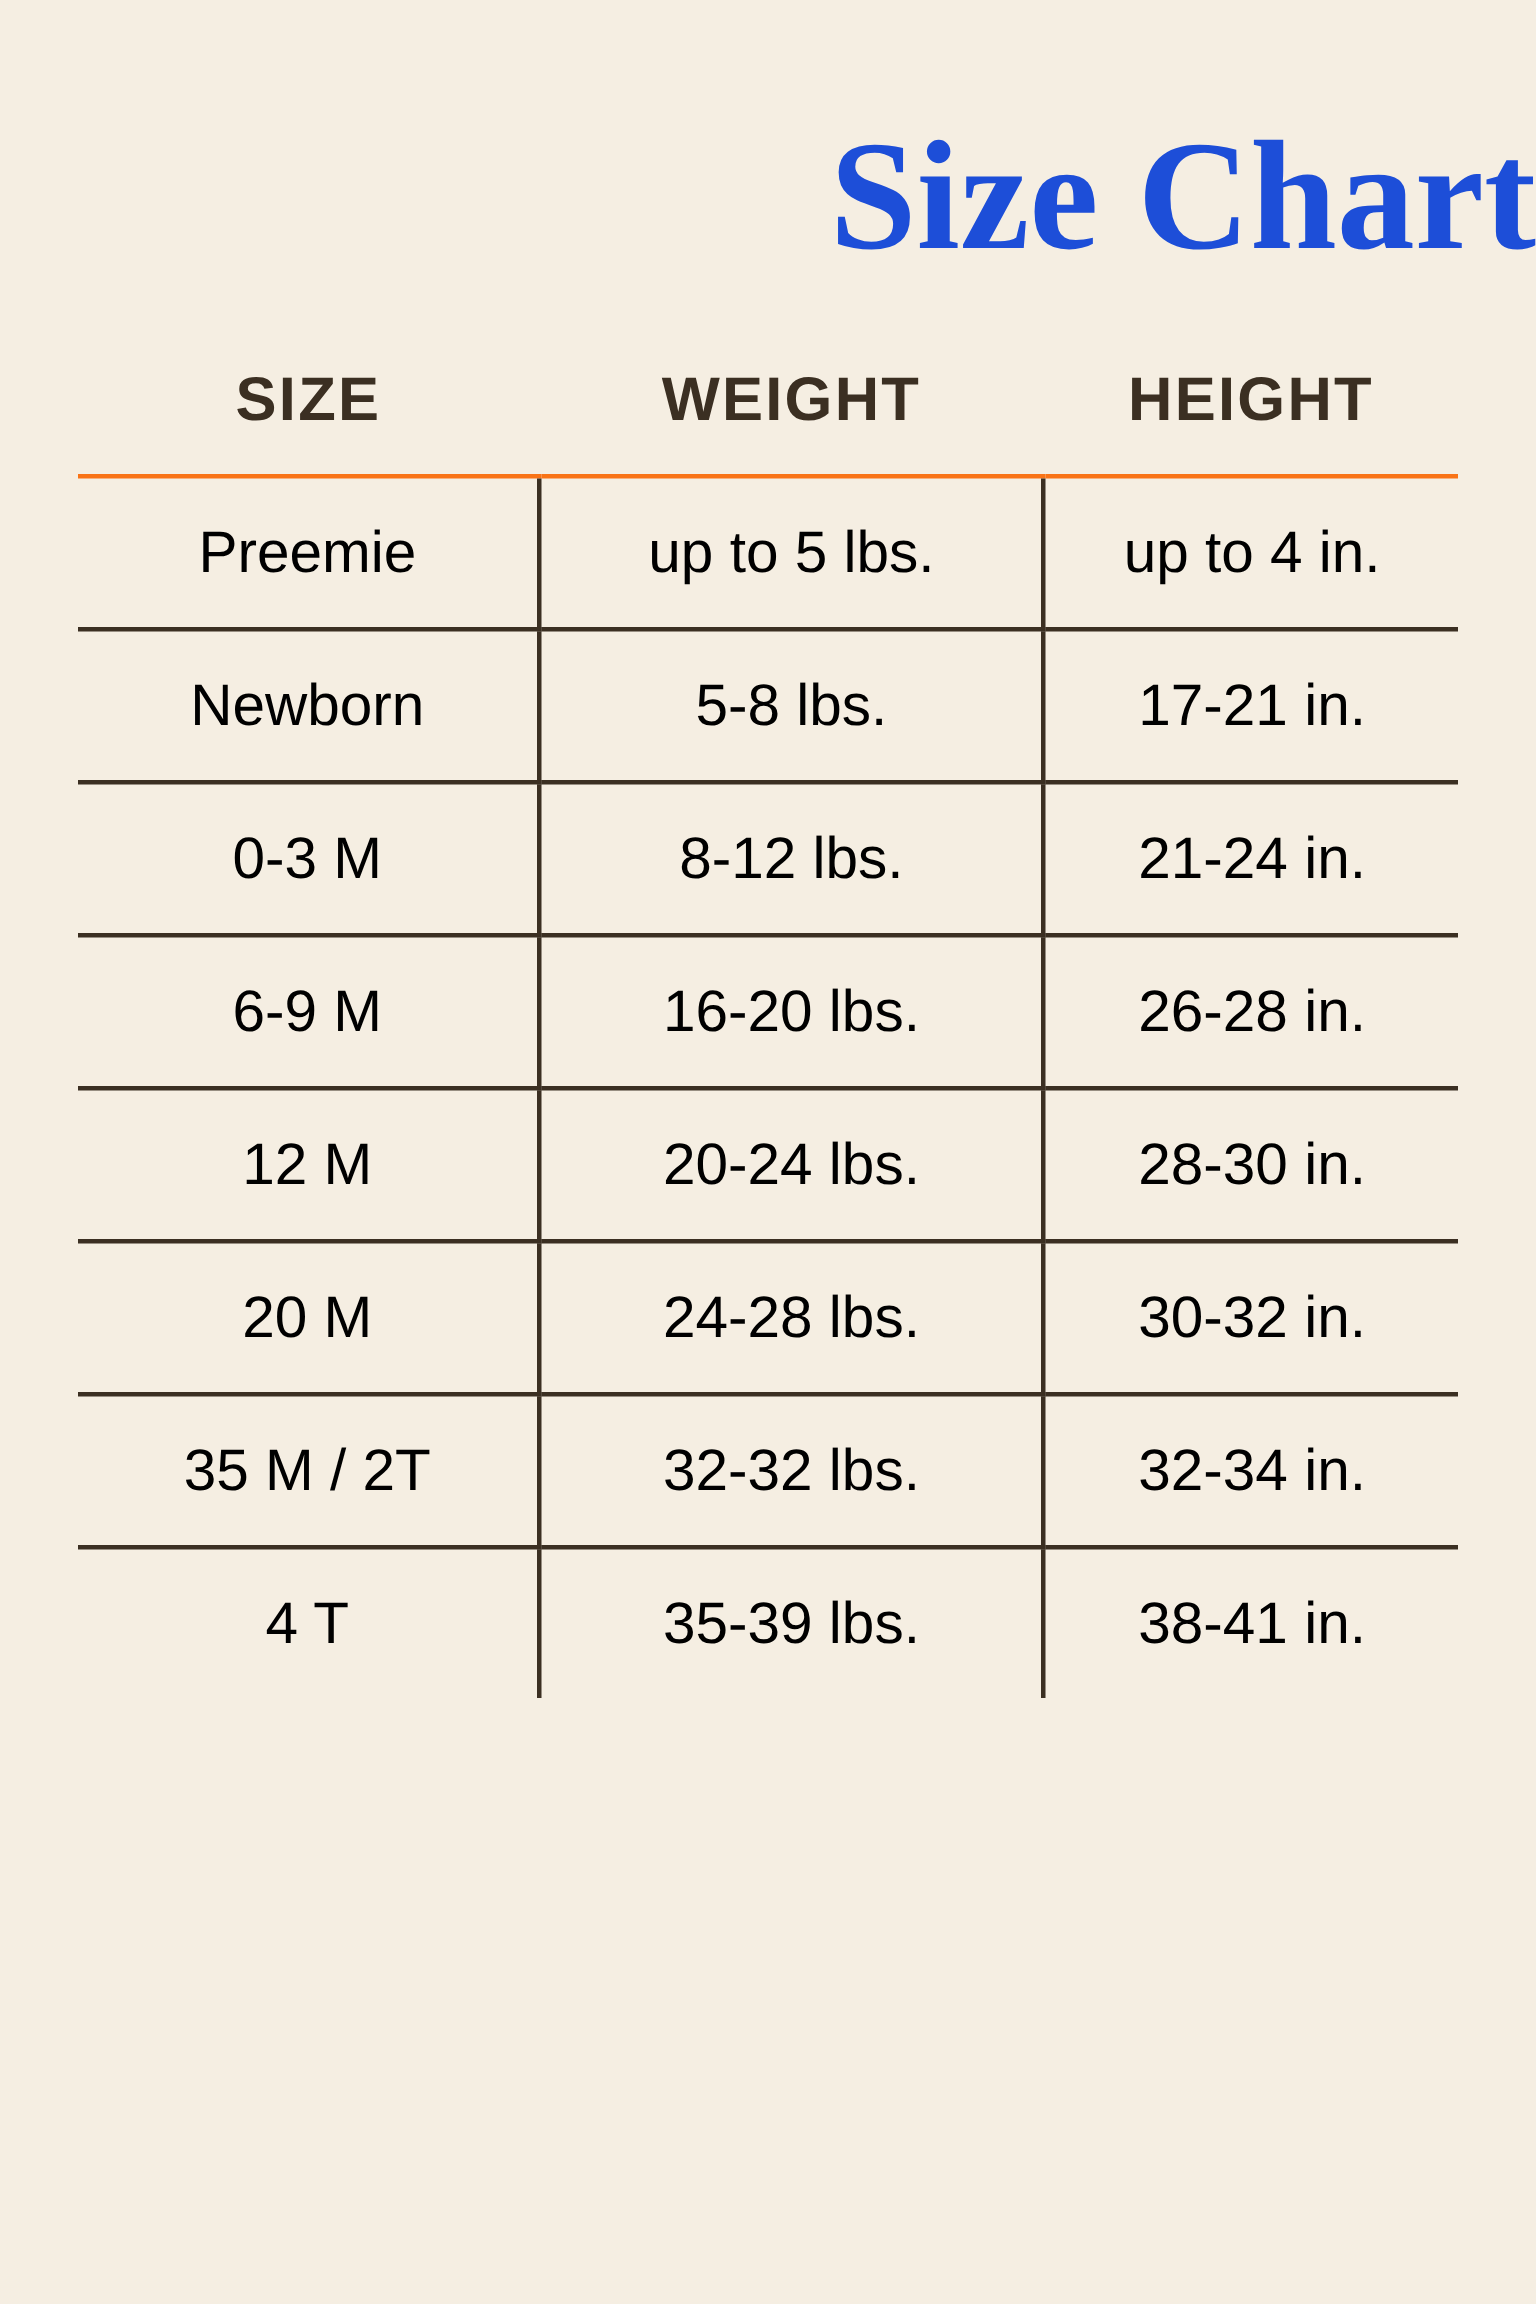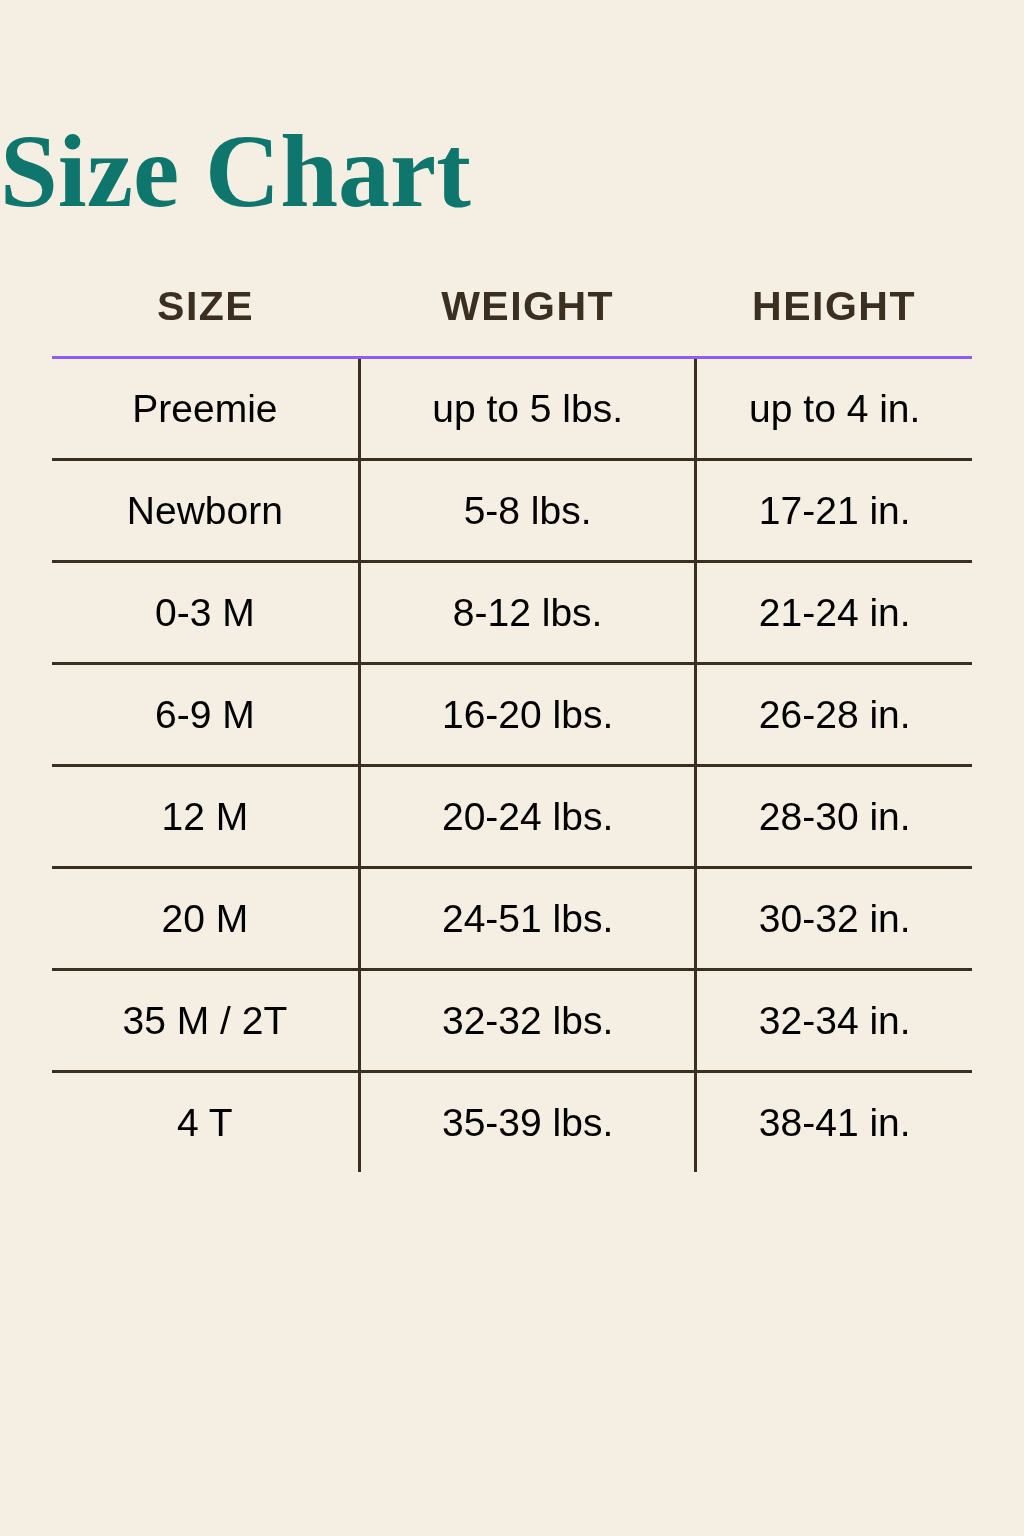--- a/index.html
+++ b/index.html
@@ -14,49 +14,49 @@
     color: #3b2f22;
     overflow: hidden;
   }
   .page {
     width: 1024px;
     height: 1536px;
     box-sizing: border-box;
     position: relative;
   }
   .title {
-    text-align: left;
+    text-align: right;
     font-family: "Liberation Serif", serif;
     font-weight: bold;
     font-size: 104px;
     letter-spacing: 0px;
-    color: #0f766e;
+    color: #1d4ed8;
     margin: 0;
-    padding-top: 116px;
+    padding-top: 76px;
     line-height: 1.05;
   }
   table.size-chart {
     width: 920px;
     margin: 52px auto 0 auto;
     border-collapse: collapse;
     table-layout: fixed;
   }
   table.size-chart col.c1 { width: 33.4%; }
   table.size-chart col.c2 { width: 36.6%; }
   table.size-chart col.c3 { width: 30%; }
 
   thead th {
     font-family: "Liberation Sans", sans-serif;
     font-weight: bold;
     font-size: 41px;
     letter-spacing: 1.5px;
     color: #3b2f22;
     padding: 6px 0 26px 0;
     text-align: center;
-    border-bottom: 3px solid #8b5cf6;
+    border-bottom: 3px solid #f97316;
   }
   tbody td {
     font-family: "Liberation Sans", sans-serif;
     font-weight: normal;
     font-size: 39px;
     color: #000000;
     text-align: center;
     height: 99px;
     border-bottom: 3px solid #3b2f22;
     border-right: 3px solid #3b2f22;
@@ -114,21 +114,21 @@
         <td>16-20 lbs.</td>
         <td>26-28 in.</td>
       </tr>
       <tr>
         <td>12 M</td>
         <td>20-24 lbs.</td>
         <td>28-30 in.</td>
       </tr>
       <tr>
         <td>20 M</td>
-        <td>24-51 lbs.</td>
+        <td>24-28 lbs.</td>
         <td>30-32 in.</td>
       </tr>
       <tr>
         <td>35 M / 2T</td>
         <td>32-32 lbs.</td>
         <td>32-34 in.</td>
       </tr>
       <tr>
         <td>4 T</td>
         <td>35-39 lbs.</td>

